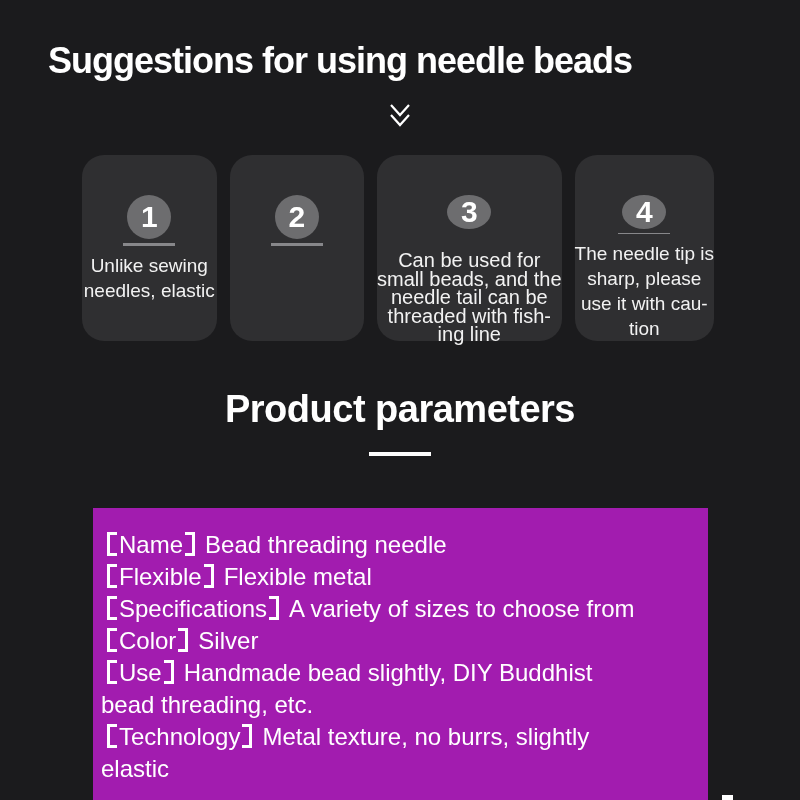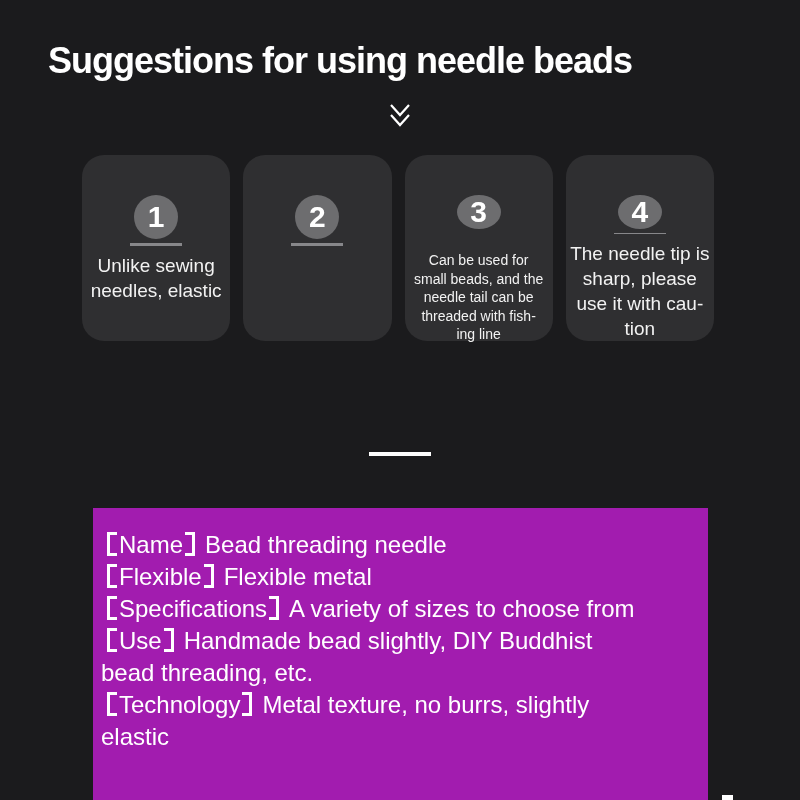--- a/index.html
+++ b/index.html
@@ -59,21 +59,21 @@
     margin-top: 4px;
   }
   .card-text {
     margin-top: 7px;
     color: #f2f2f2;
     font-size: 19px; line-height: 25px;
     text-align: center;
     white-space: pre;
   }
   .card.small .card-text {
-    font-size: 14px; line-height: 18.5px;
+    font-size: 20px; line-height: 18.5px;
     margin-top: 18px;
   }
 
   
   .section-title {
     position: absolute;
     top: 388px; left: 0; width: 800px;
     text-align: center;
     font-size: 38px; font-weight: 700;
     letter-spacing: -0.5px;
@@ -155,26 +155,28 @@
     <div class="card">
       <div class="num-circle">4</div>
       <div class="num-line"></div>
       <div class="card-text">The needle tip is
 sharp, please
 use it with cau-
 tion</div>
     </div>
   </div>
 
+  <h2 class="section-title">Product parameters</h2>
   <div class="section-line"></div>
 
   <div class="panel">
     <div class="param-row"><span class="bk open"></span><span>Name</span><span class="bk close"></span><span>Bead threading needle</span></div>
     <div class="param-row"><span class="bk open"></span><span>Flexible</span><span class="bk close"></span><span>Flexible metal</span></div>
     <div class="param-row"><span class="bk open"></span><span>Specifications</span><span class="bk close"></span><span>A variety of sizes to choose from</span></div>
+    <div class="param-row"><span class="bk open"></span><span>Color</span><span class="bk close"></span><span>Silver</span></div>
     <div class="param-row"><span class="bk open"></span><span>Use</span><span class="bk close"></span><span>Handmade bead slightly, DIY Buddhist
 bead threading, etc.</span></div>
     <div class="param-row"><span class="bk open"></span><span>Technology</span><span class="bk close"></span><span>Metal texture, no burrs, slightly
 elastic</span></div>
   </div>
 
   <div class="fragment"></div>
 
 </div>
 

